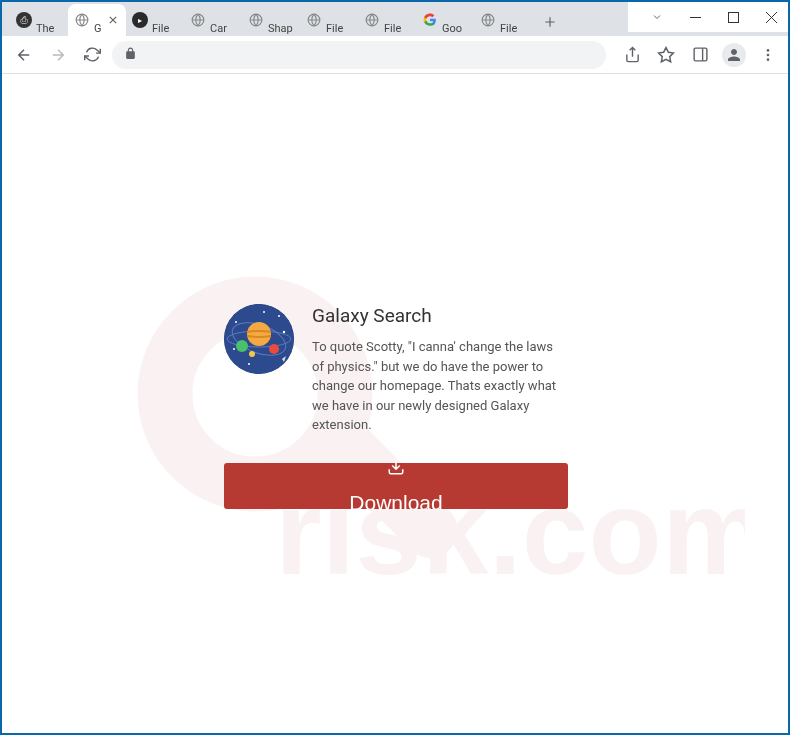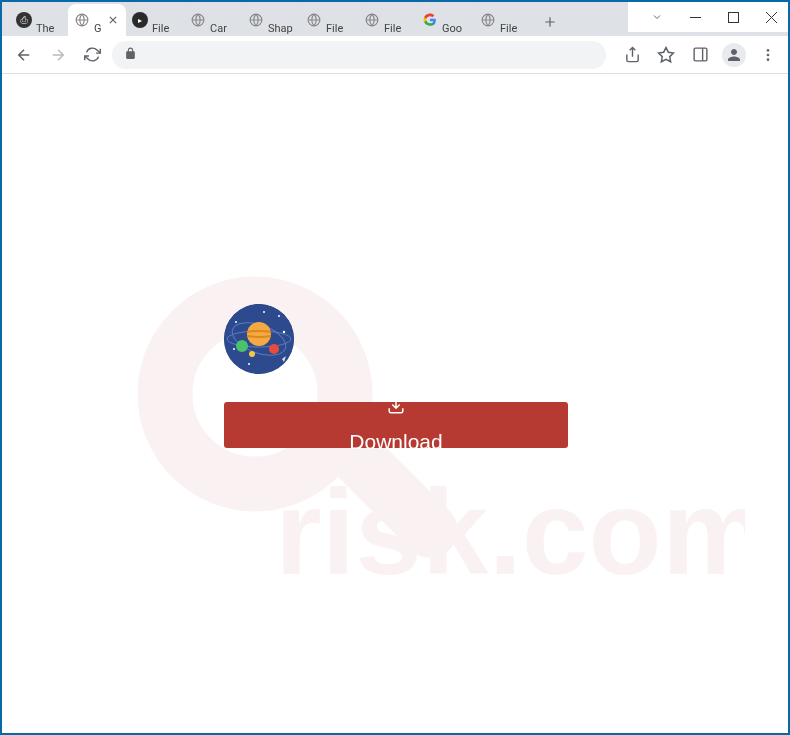--- a/index.html
+++ b/index.html
@@ -246,20 +246,24 @@
               <circle cx="35" cy="30" r="12" fill="#f4a942"></circle>
               <path d="M23 28 Q35 26 47 28" stroke="#d98820" stroke-width="2" fill="none"></path>
               <path d="M23 32 Q35 34 47 32" stroke="#d98820" stroke-width="2" fill="none"></path>
               <circle cx="18" cy="42" r="6" fill="#4ac26b"></circle>
               <circle cx="50" cy="45" r="5" fill="#e94b3c"></circle>
               <circle cx="28" cy="50" r="3" fill="#f4c842"></circle>
               <path d="M58 55 L62 52 L60 58 Z" fill="#e0e0e0"></path>
             </g>
           </svg>
         </div>
+        <div class="card-text">
+          <h2 class="card-title">Galaxy Search</h2>
+          <p class="card-desc">To quote Scotty, "I canna' change the laws of physics." but we do have the power to change our homepage. Thats exactly what we have in our newly designed Galaxy extension.</p>
+        </div>
       </div>
       <button class="download-btn">
         <span>
           <svg width="18" height="18" viewBox="0 0 24 24" fill="none" stroke="#fff" stroke-width="2">
               <path d="M21 15v4a2 2 0 01-2 2H5a2 2 0 01-2-2v-4M7 10l5 5 5-5M12 15V3"></path>
             </svg>
         </span>
         <span>Download</span>
       </button>
     </div>

